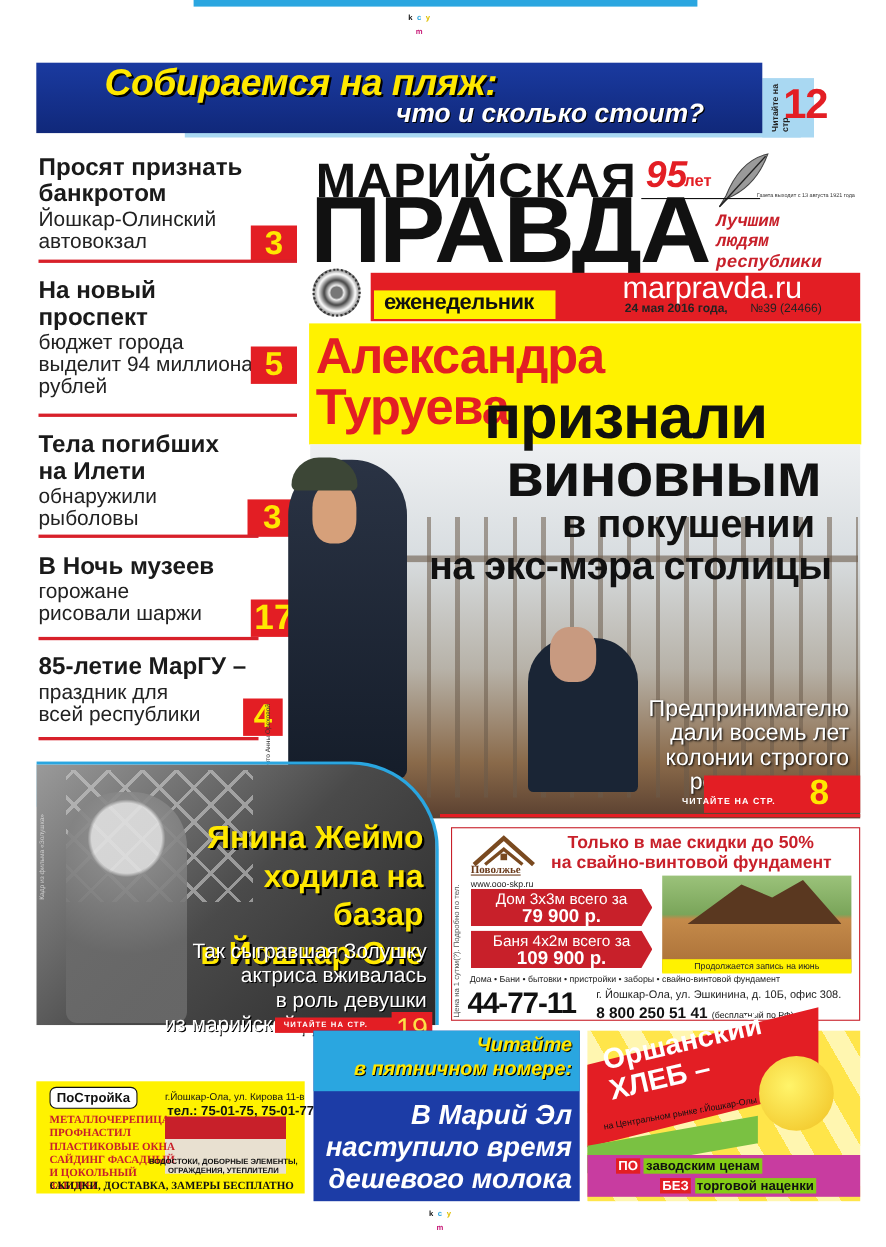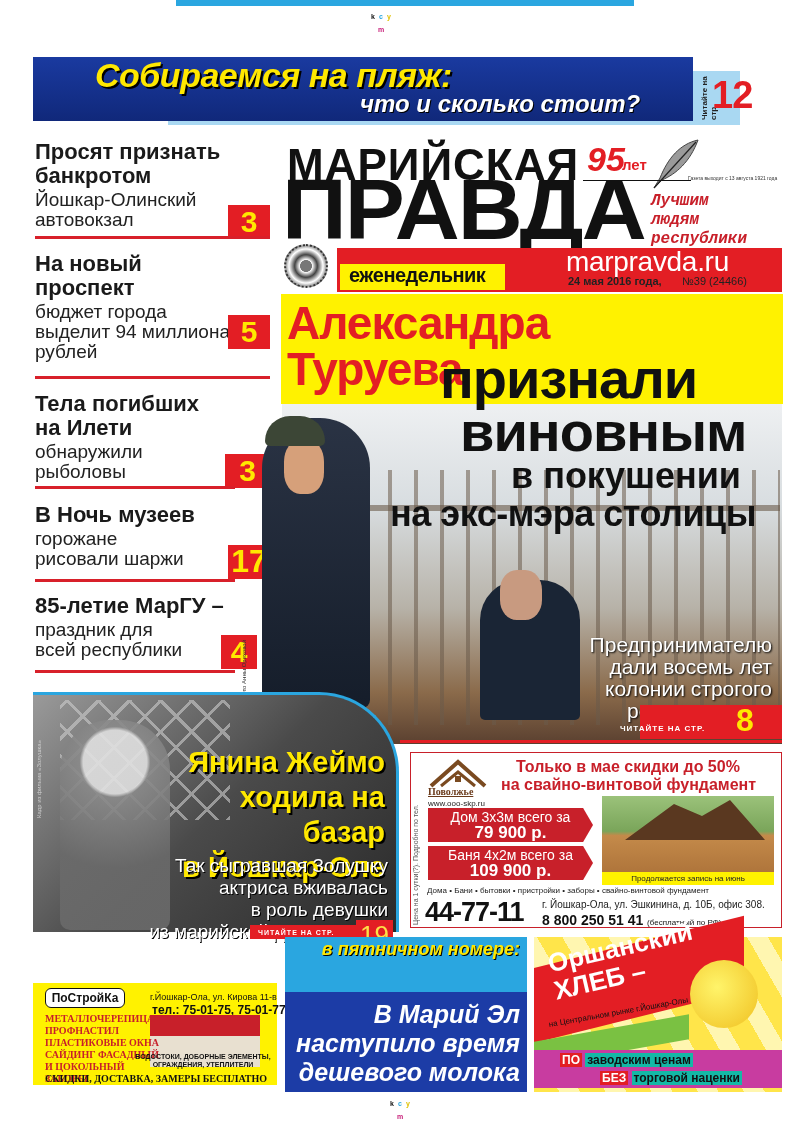--- a/index.html
+++ b/index.html
@@ -97,21 +97,21 @@
 .bread{left:534px;top:937px;width:248px;height:155px;background:repeating-linear-gradient(60deg,#ffe54a 0 22px,#fff6b0 22px 40px)}
 .bread-red{left:534px;top:945px;width:210px;height:75px;background:#e31e24;transform:skewY(-14deg);transform-origin:left top;top:968px}
 .bread-green{left:534px;top:1028px;width:155px;height:25px;background:#7ac142;transform:skewY(-10deg)}
 .bread-mag{left:534px;top:1050px;width:248px;height:38px;background:#c83ca0}
 .bread-t1{left:545px;top:950px;font-size:26px;font-weight:bold;color:#fff;transform:rotate(-13deg);transform-origin:left top;line-height:28px}
 .bread-sun{left:690px;top:960px;width:68px;height:68px;border-radius:50%;background:radial-gradient(circle at 40% 40%,#fff46a,#f0c020)}
 .bread-t2{left:548px;top:1020px;font-size:8px;color:#111;transform:rotate(-10deg);transform-origin:left top}
 .bread-t3{left:560px;top:1053px;font-size:12px;font-weight:bold;color:#111}
 .bread-t4{left:600px;top:1071px;font-size:12px;font-weight:bold;color:#111}
 .red-tag{background:#e31e24;color:#fff;padding:0 2px}
-.wh-tag{background:#14b8a6;padding:0 2px}
+.wh-tag{background:#84cc16;padding:0 2px}
 
 .pst{left:33px;top:983px;width:244px;height:102px;background:#fff200}
 .pst-logo{left:45px;top:988px;width:80px;height:20px;border:1.5px solid #111;border-radius:6px;font-weight:bold;font-size:12px;text-align:center;line-height:18px;background:#fff}
 .pst-addr{left:150px;top:992px;font-size:9px;color:#111;white-space:nowrap}
 .pst-tel{left:152px;top:1003px;font-size:12px;font-weight:bold;color:#111;white-space:nowrap}
 .pst-house{left:150px;top:1015px;width:110px;height:52px;background:linear-gradient(180deg,#c8202a 0 40%,#e8e0d0 40%)}
 .pst-list{left:45px;top:1013px;font-family:"Liberation Serif",serif;font-weight:bold;font-size:10px;line-height:12px;color:#c8202a}
 .pst-list2{left:128px;top:1053px;font-size:7px;font-weight:bold;line-height:8px;color:#111;text-align:center;width:150px}
 .pst-bottom{left:45px;top:1073px;font-family:"Liberation Serif",serif;font-weight:bold;font-size:10px;color:#111;white-space:nowrap}
 .pst-side{left:34px;top:985px;font-size:5px;color:#555;writing-mode:vertical-rl;transform:rotate(180deg);height:98px}
@@ -318,20 +318,21 @@
     <div>ВОДОСТОКИ, ДОБОРНЫЕ ЭЛЕМЕНТЫ,</div>
       <div>ОГРАЖДЕНИЯ, УТЕПЛИТЕЛИ</div>
   </div>
   <div class="abs pst-bottom">СКИДКИ, ДОСТАВКА, ЗАМЕРЫ БЕСПЛАТНО</div>
 </div>
 
 <div>
   <div class="abs fri"></div>
   <div class="abs fri-top"></div>
   <div class="abs fri-t1">
+      <div>Читайте</div>
       <div>в пятничном номере:</div>
     </div>
   <div class="abs fri-t2">
       <div>В Марий Эл</div>
       <div>наступило время</div>
       <div>дешевого молока</div>
     </div>
 </div>
 
 <div>

